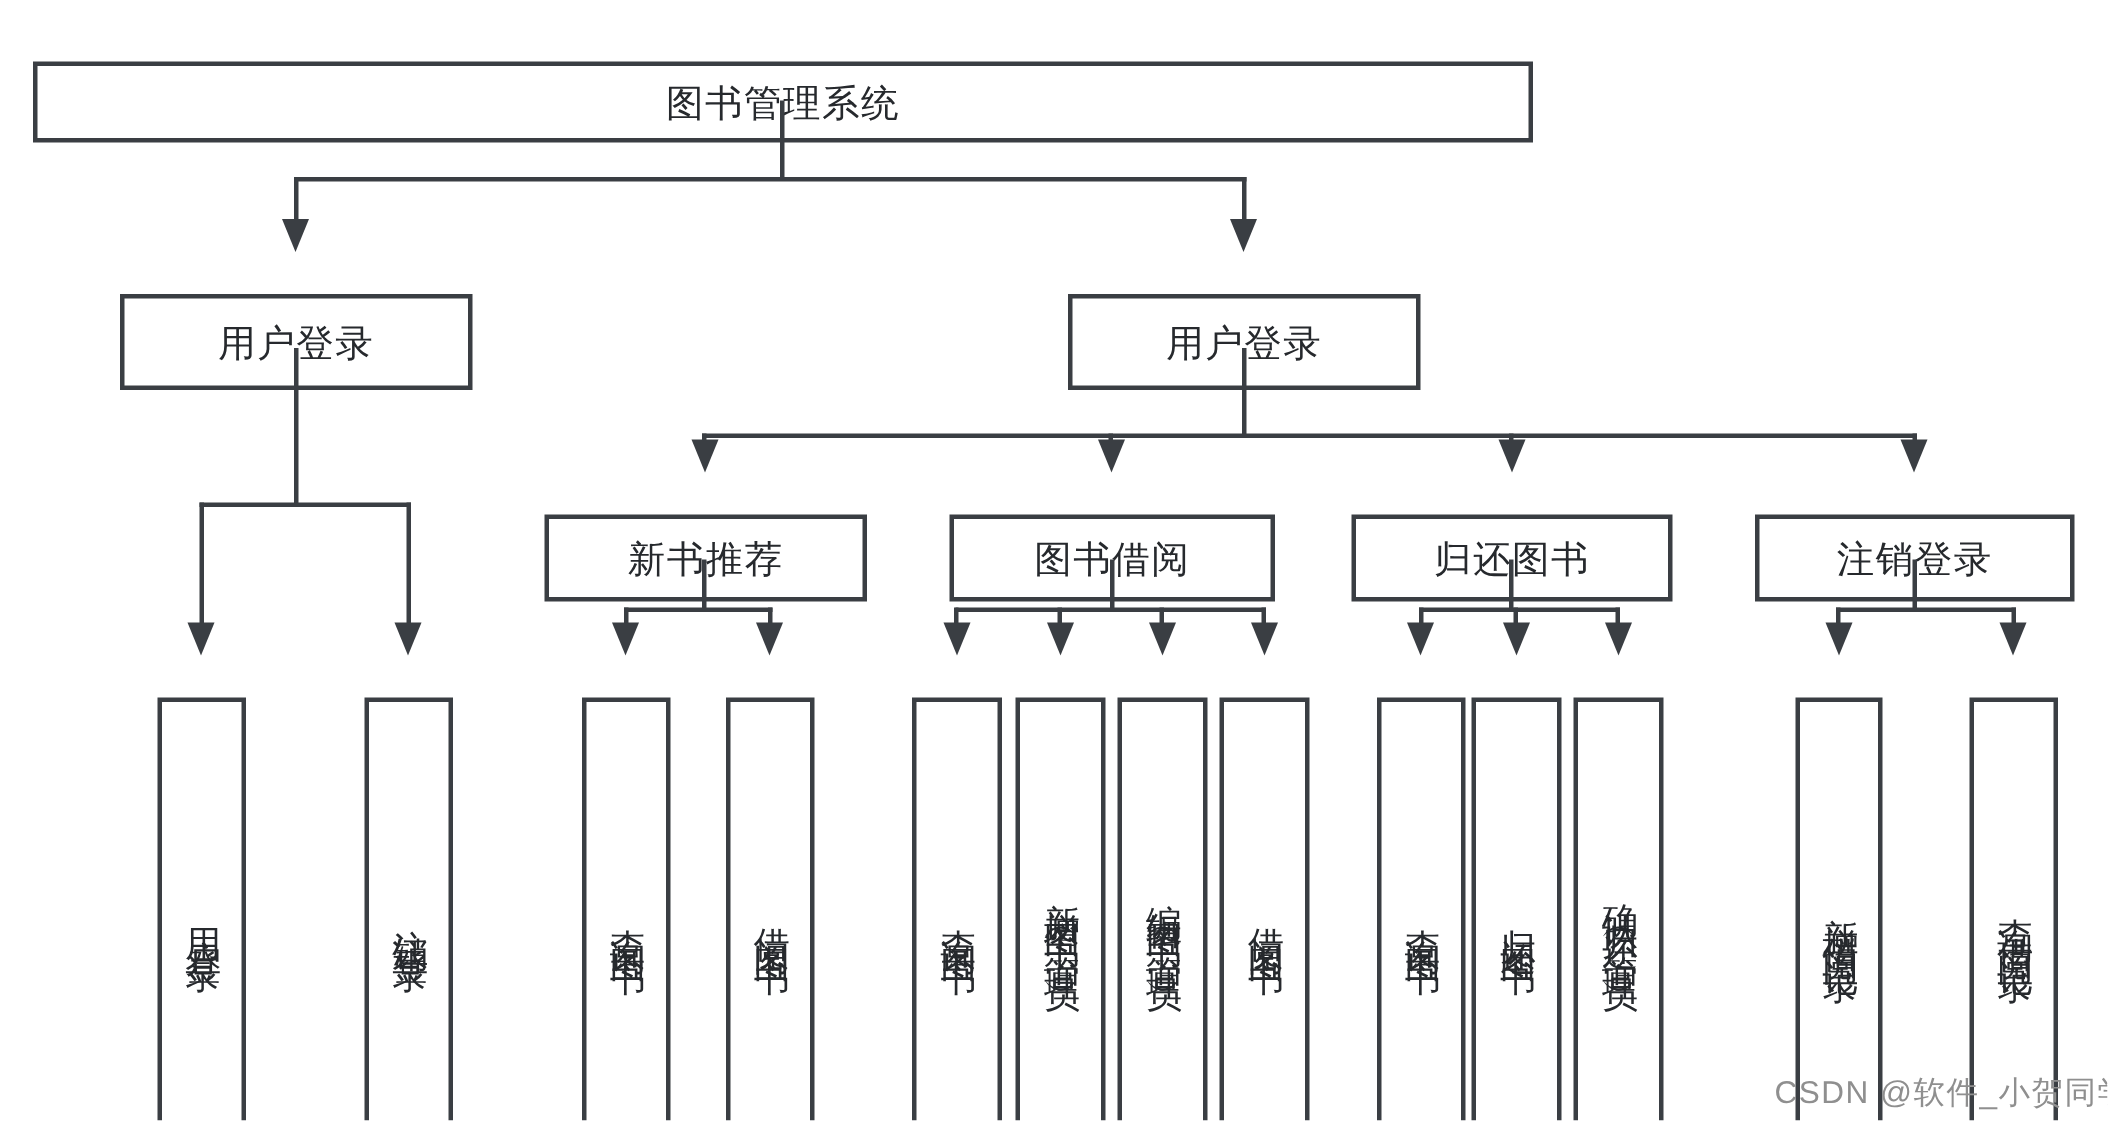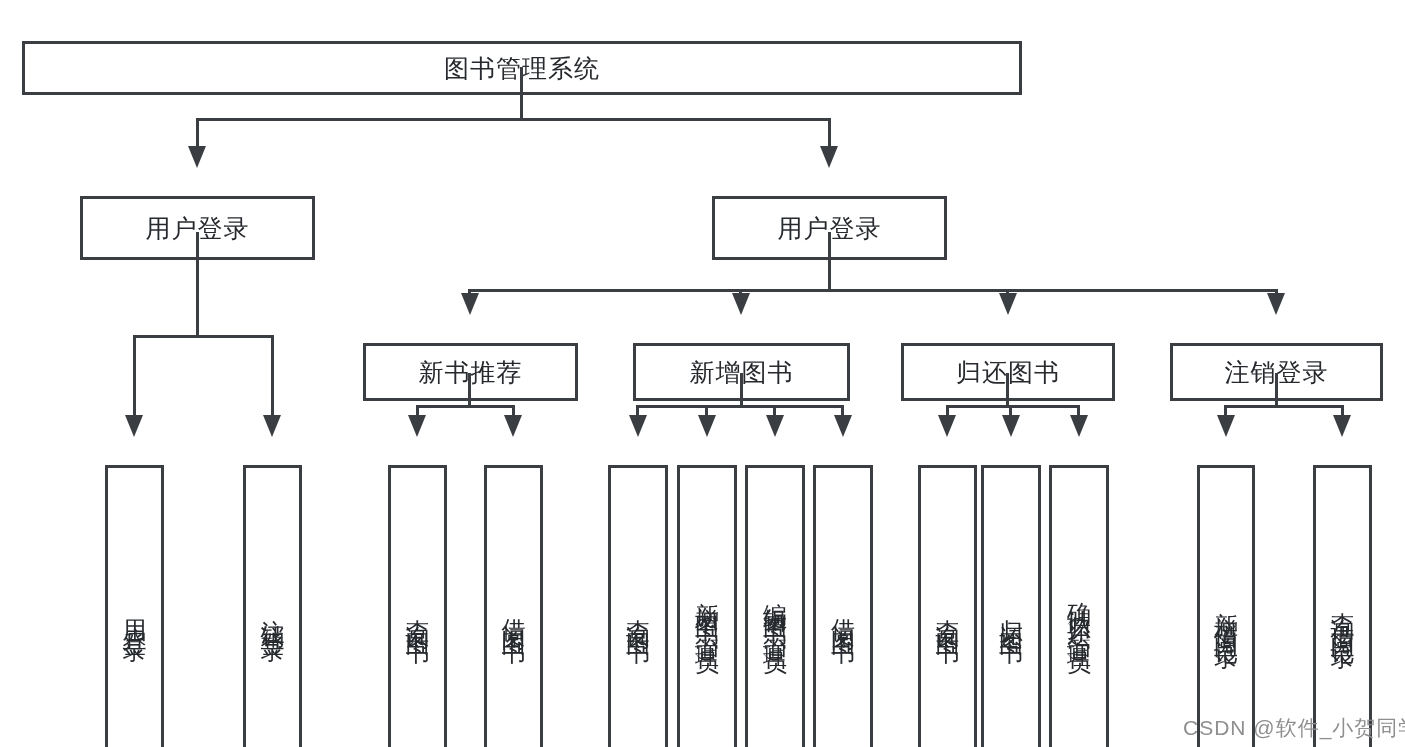--- a/index.html
+++ b/index.html
@@ -69,21 +69,21 @@
   <div class="arrow" style="left:732px;  top:293px;"></div>
   <div class="vline" style="left:1006px; top:289px; height:8px;"></div>
   <div class="arrow" style="left:999px;  top:293px;"></div>
   <div class="vline" style="left:1275px; top:289px; height:8px;"></div>
   <div class="arrow" style="left:1267px; top:293px;"></div>
 
   <div class="node" style="left:363px; top:315px; width:215px; height:58px;">
     <span>新书推荐</span>
   </div>
   <div class="node" style="left:633px; top:315px; width:217px; height:58px;">
-    <span>新增图书</span>
+    <span>图书借阅</span>
   </div>
   <div class="node" style="left:901px; top:315px; width:214px; height:58px;">
     <span>归还图书</span>
   </div>
   <div class="node" style="left:1170px; top:315px; width:213px; height:58px;">
     <span>注销登录</span>
   </div>
 
   <div class="vline" style="left:468px; top:373px; height:33px;"></div>
   <div class="hline" style="left:416px; top:405px; width:99px;"></div>

